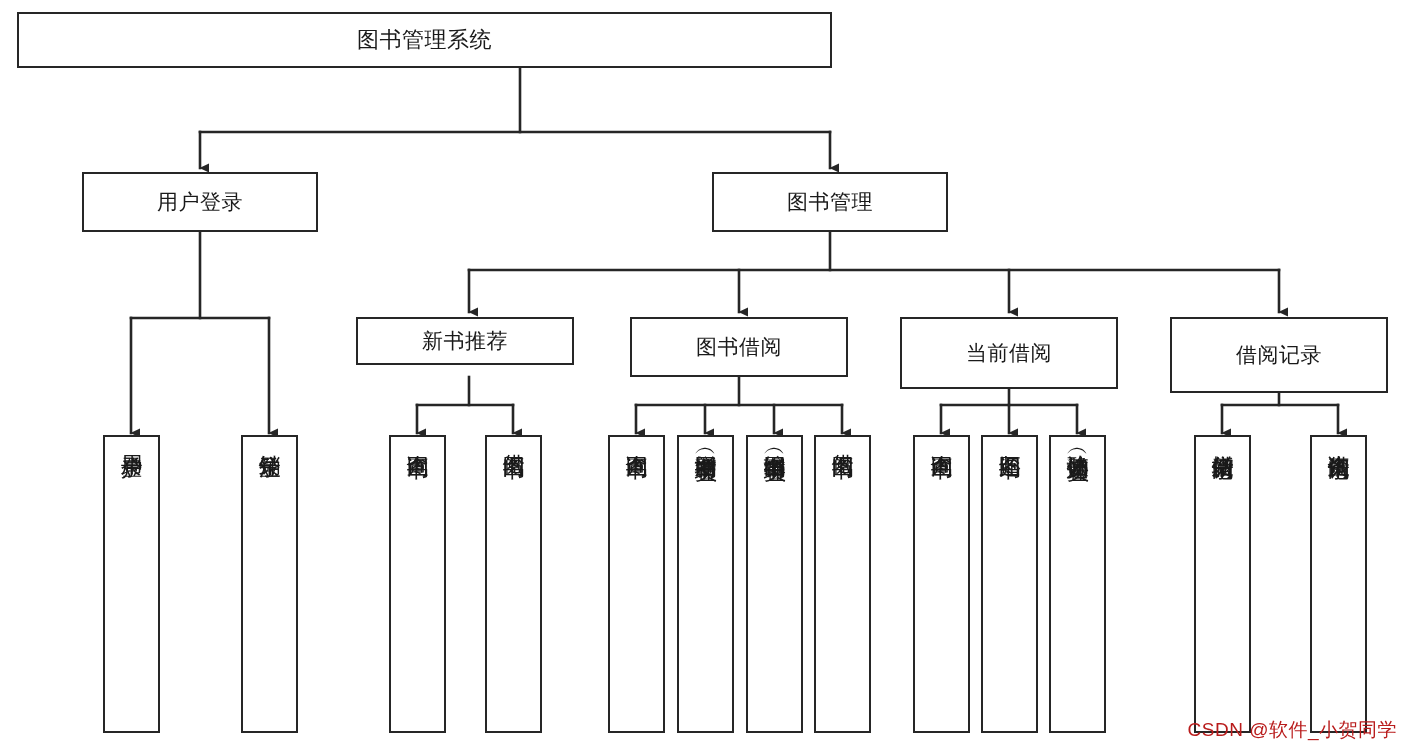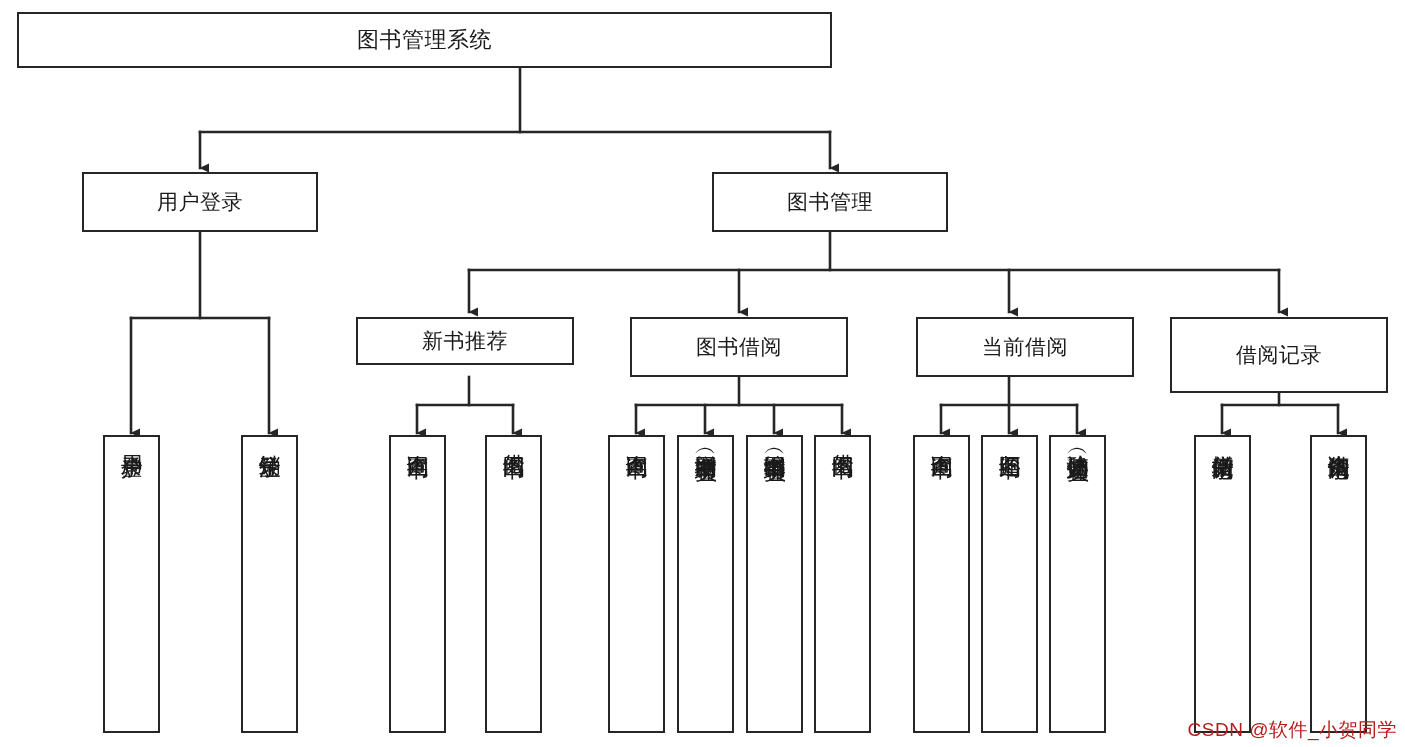--- a/index.html
+++ b/index.html
@@ -143,21 +143,21 @@
   </div>
 
   <div class="node node-h" style="left:356px; top:317px; width:218px; height:48px;">
     <span class="hlabel">新书推荐</span>
   </div>
 
   <div class="node node-h" style="left:630px; top:317px; width:218px; height:60px;">
     <span class="hlabel">图书借阅</span>
   </div>
 
-  <div class="node node-h" style="left:900px; top:317px; width:218px; height:60px;margin-left:16px;">
+  <div class="node node-h" style="left:900px; top:317px; width:218px; height:72px;">
     <span class="hlabel">当前借阅</span>
   </div>
 
   <div class="node node-h" style="left:1170px; top:317px; width:218px; height:76px;">
     <span class="hlabel">借阅记录</span>
   </div>
 
   <div class="node node-v" style="left:103px; top:435px; width:57px; height:298px;">
     <span class="vlabel">用户登录</span>
   </div>

